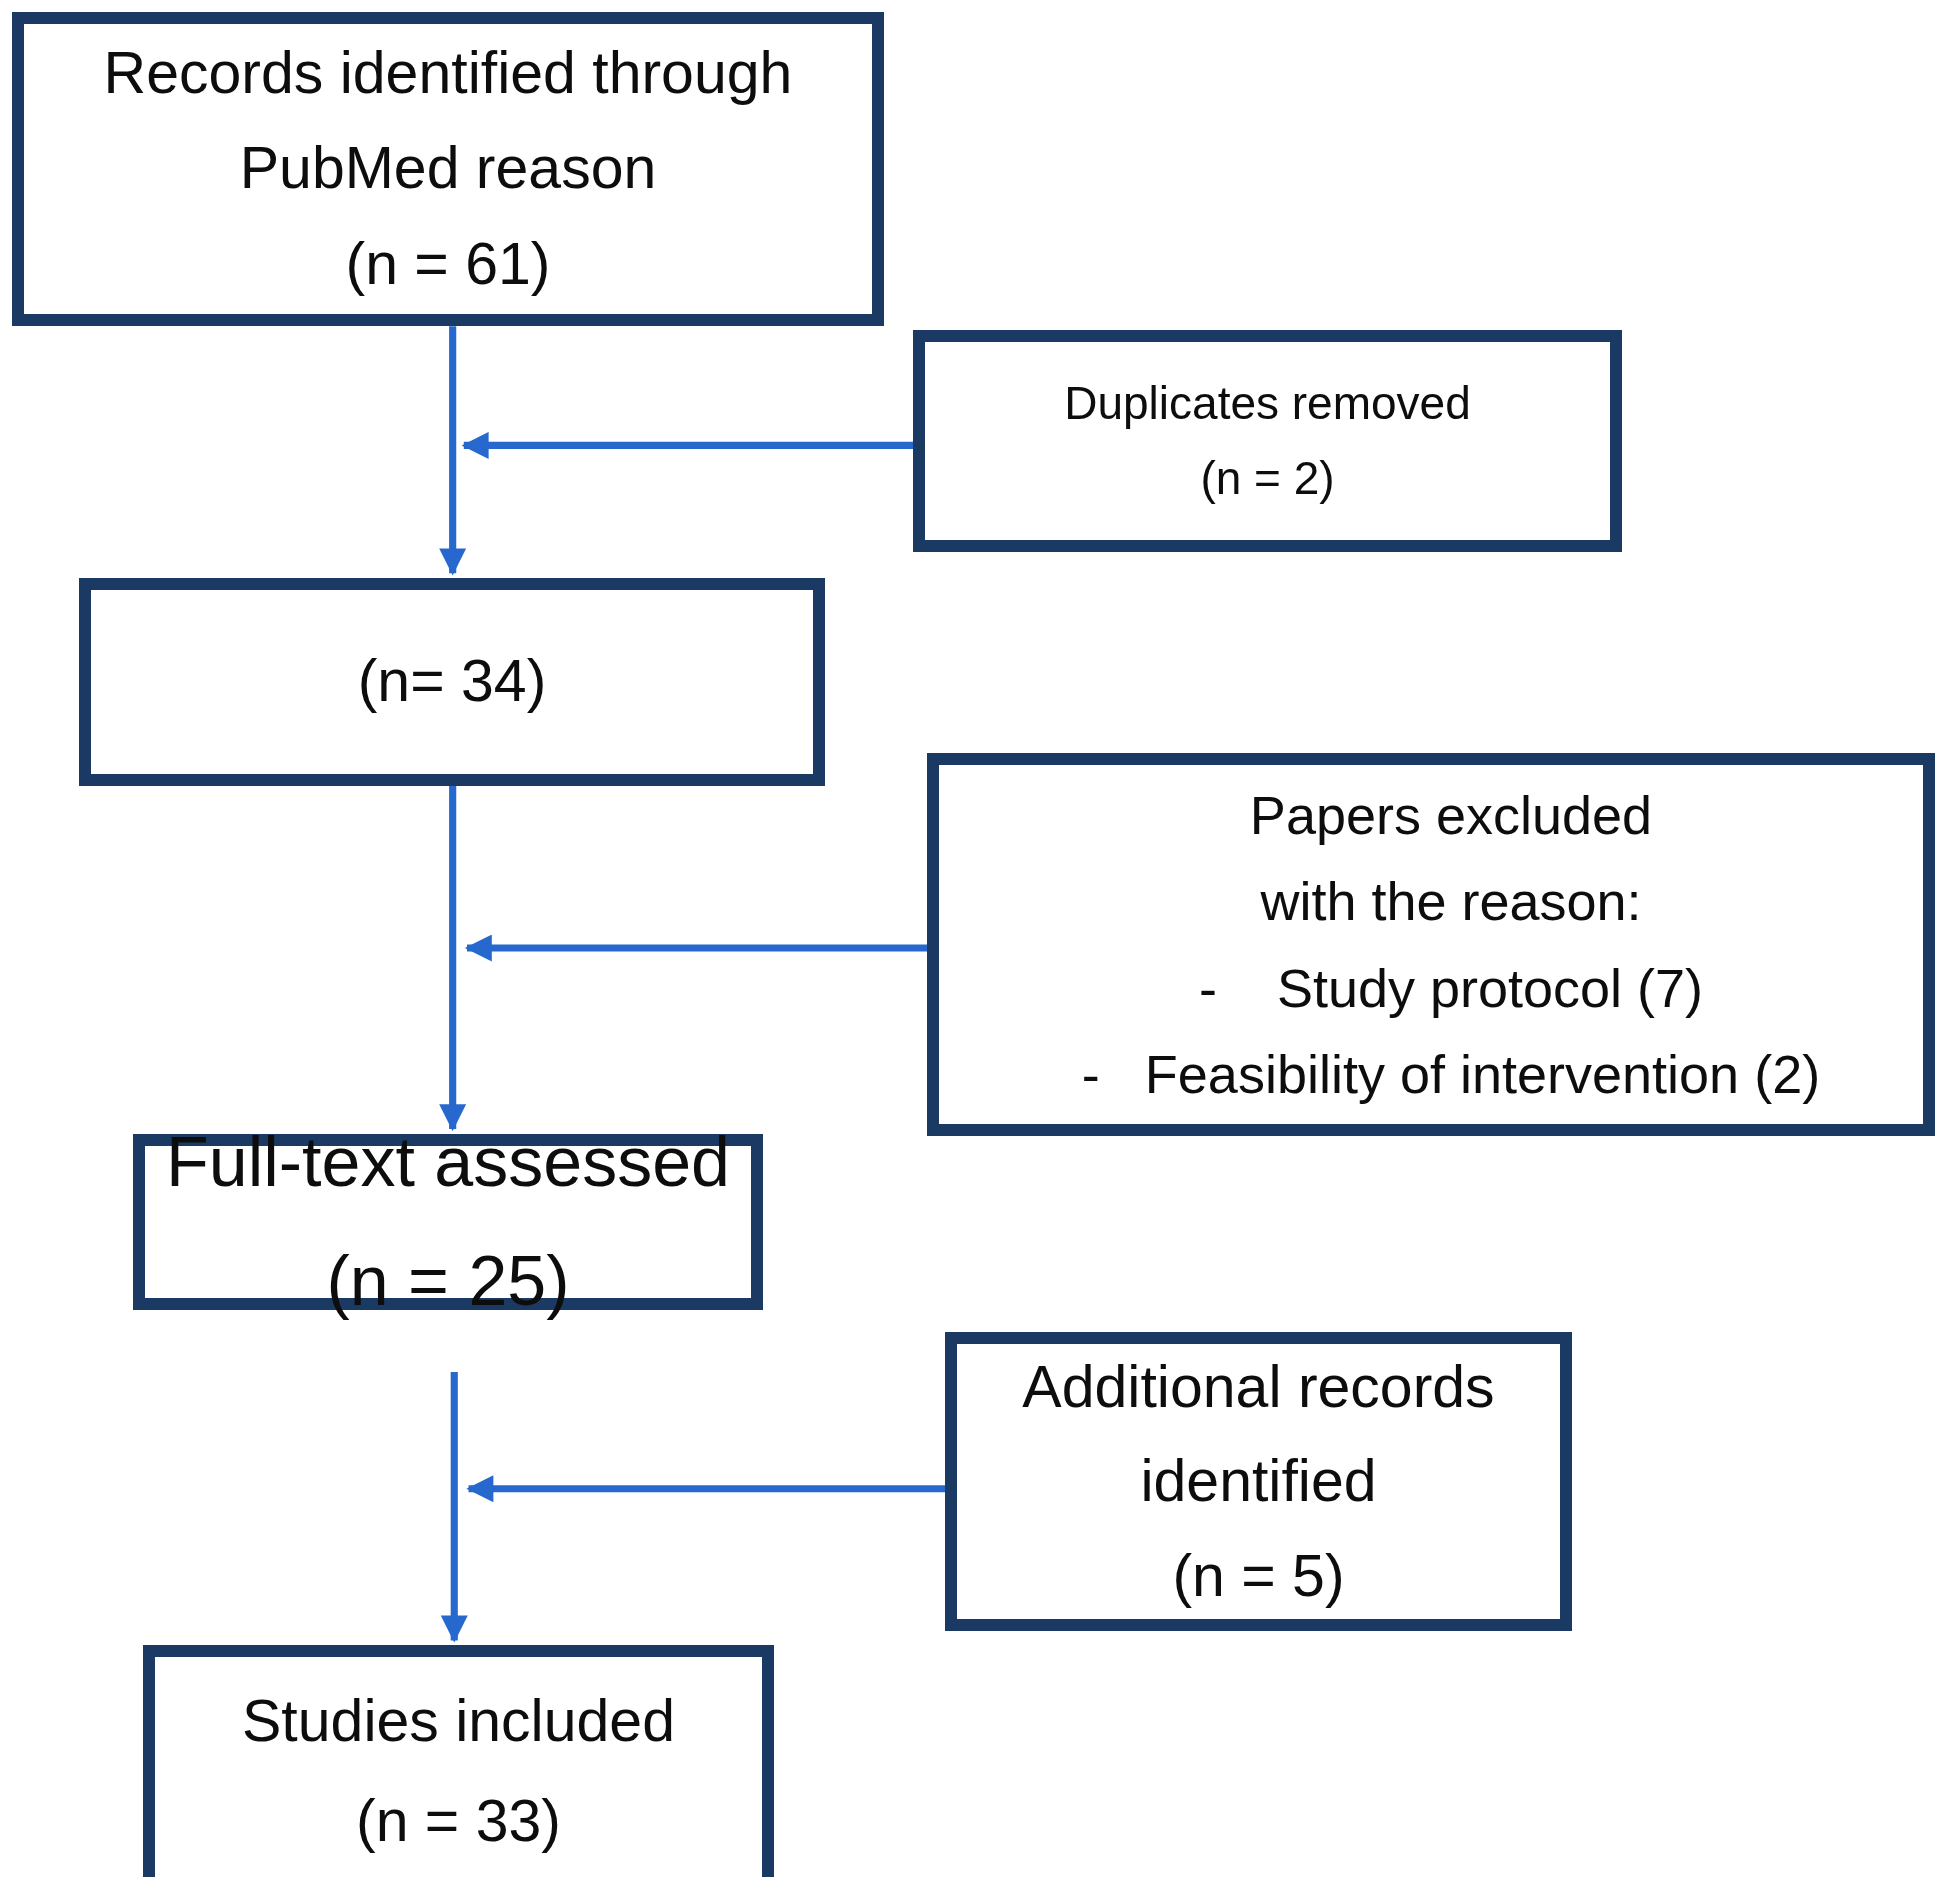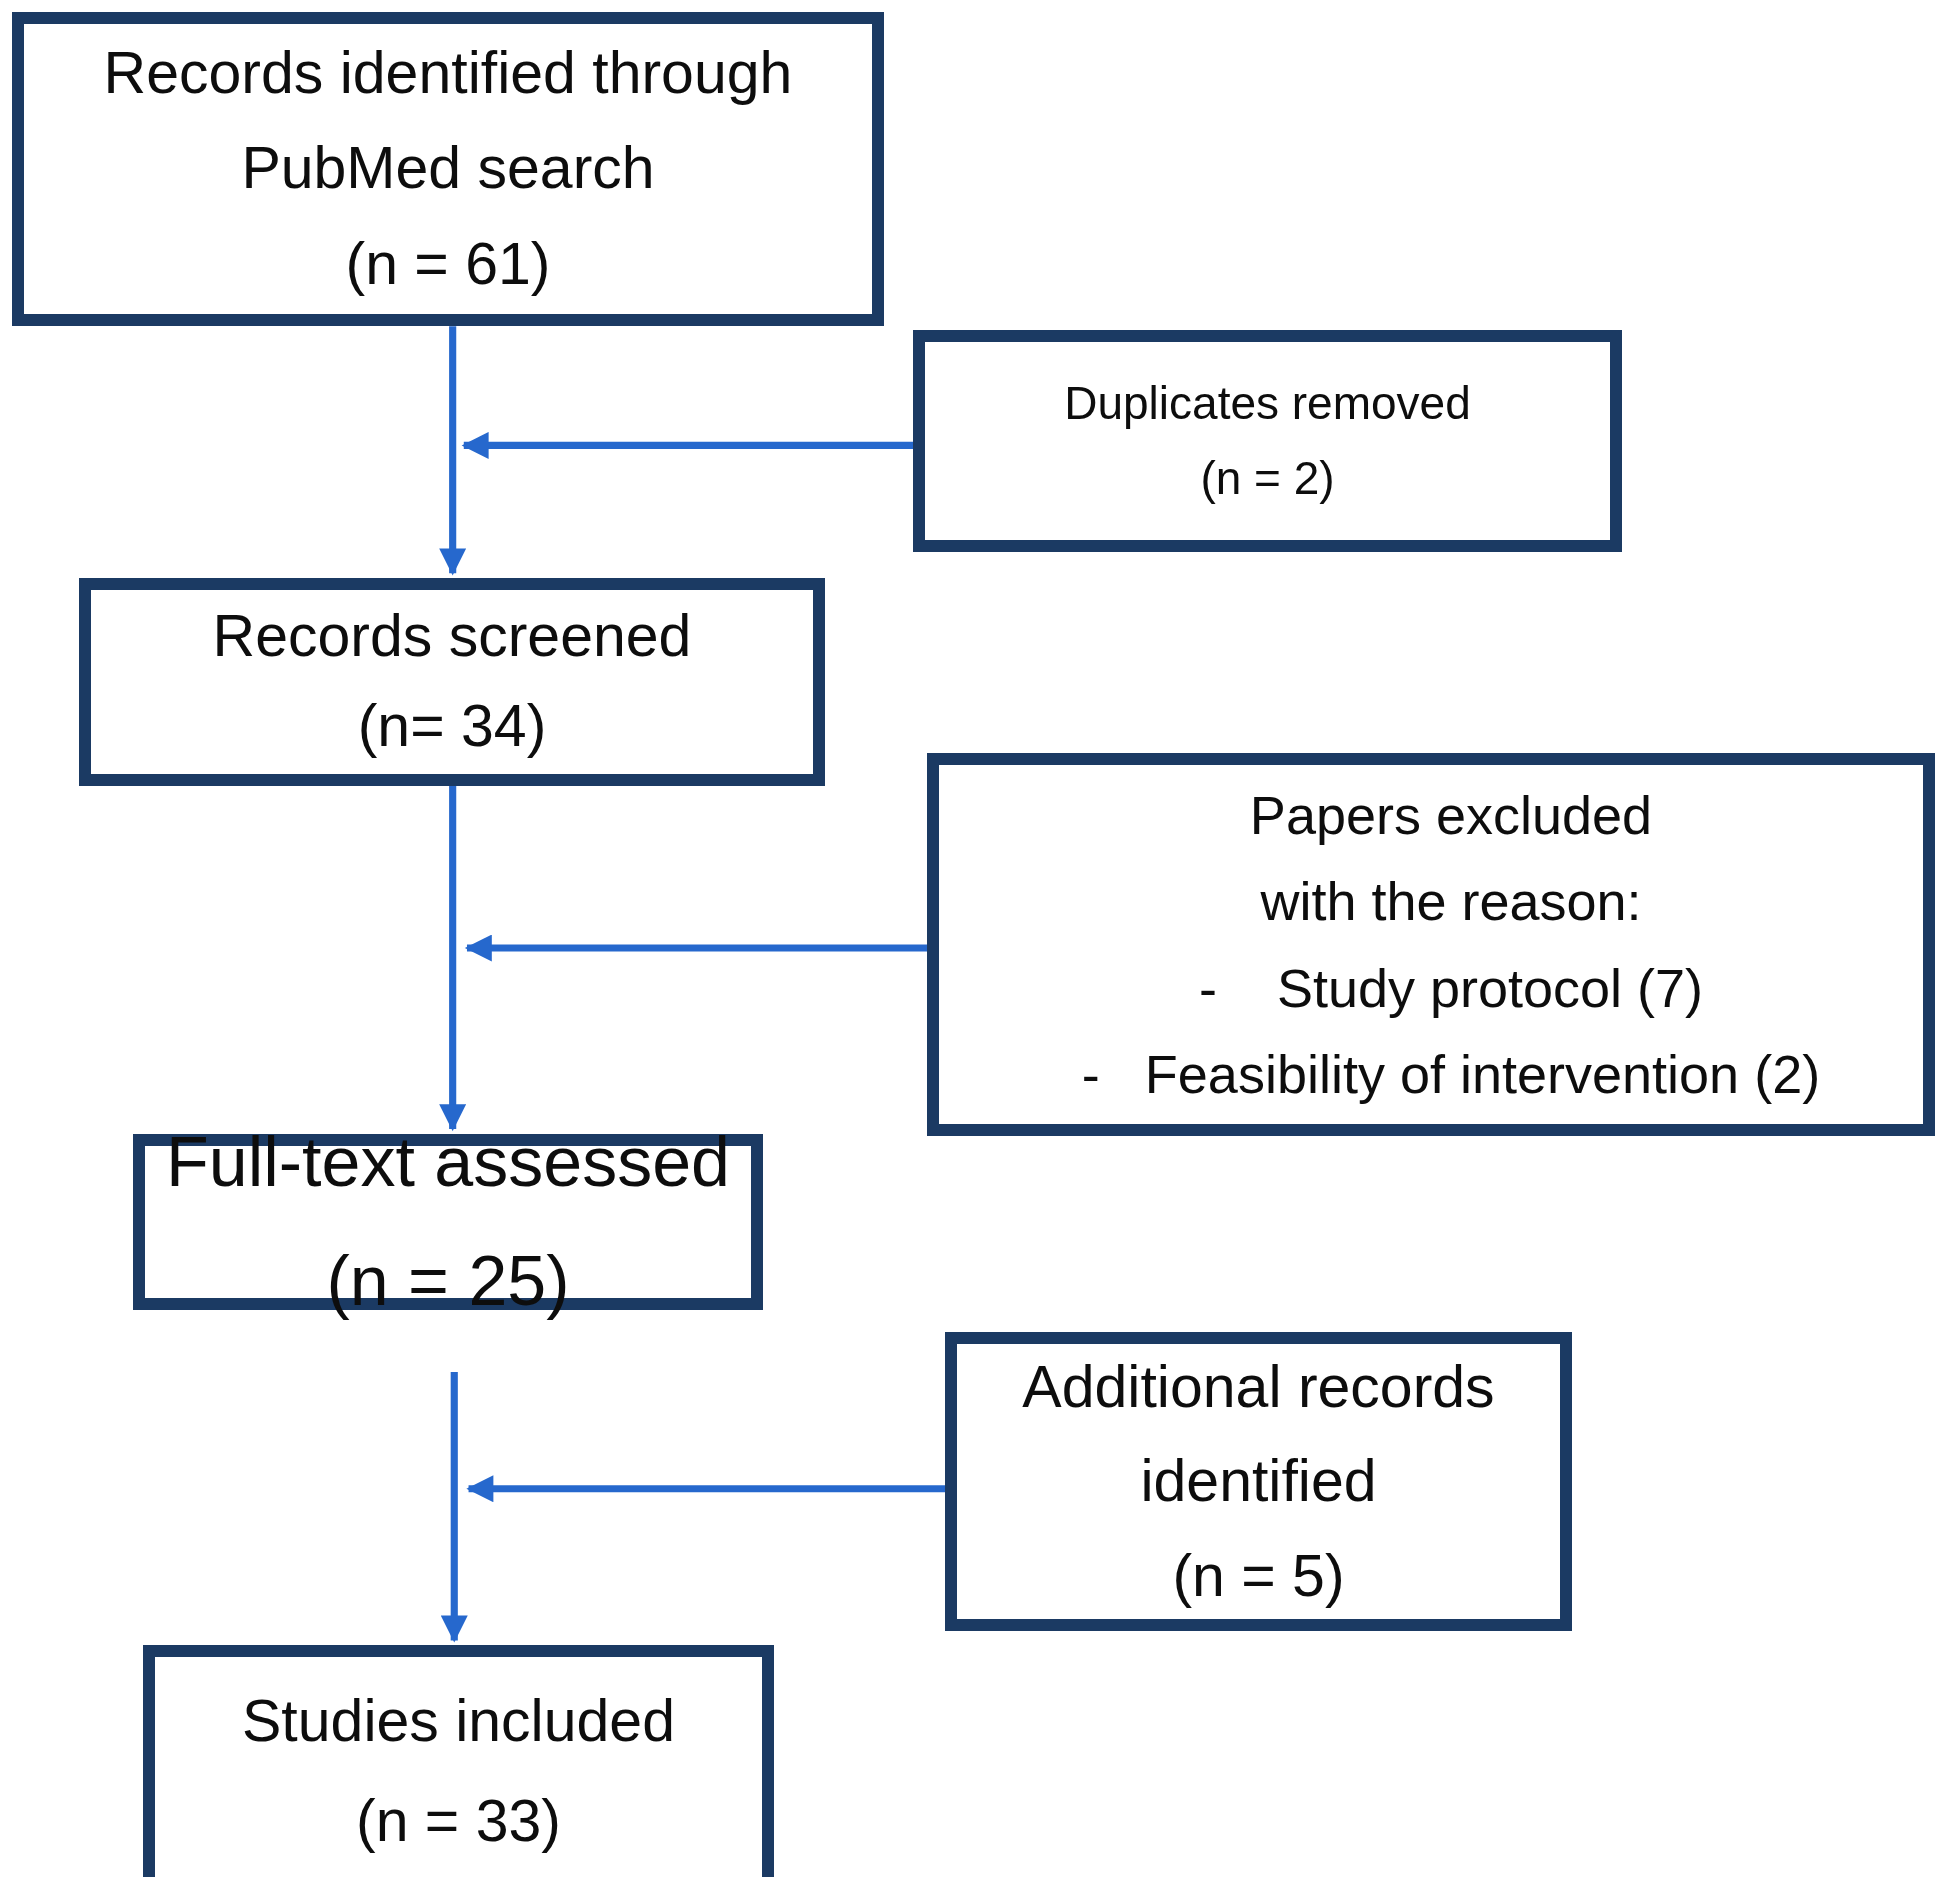--- a/index.html
+++ b/index.html
@@ -65,31 +65,30 @@
     <line class="arrow-line" x1="570" y1="411" x2="570" y2="722" marker-end="url(#ah)"></line>
     <line class="arrow-line" x1="1152" y1="561" x2="584" y2="561" marker-end="url(#ah)"></line>
     <line class="arrow-line" x1="570" y1="988" x2="570" y2="1422" marker-end="url(#ah)"></line>
     <line class="arrow-line" x1="1170" y1="1194" x2="588" y2="1194" marker-end="url(#ah)"></line>
     <line class="arrow-line" x1="572" y1="1728" x2="572" y2="2066" marker-end="url(#ah)"></line>
     <line class="arrow-line" x1="1192" y1="1875" x2="590" y2="1875" marker-end="url(#ah)"></line>
   </svg>
 
   <div class="flow-box" id="box-identified">
     <div class="line">Records identified through</div>
-    <div class="line">PubMed search</div>
+    <div class="line">PubMed reason</div>
     <div class="line">(n = 61)</div>
   </div>
 
   <div class="flow-box" id="box-duplicates">
     <div class="line">Duplicates removed</div>
     <div class="line">(n = 2)</div>
   </div>
 
   <div class="flow-box" id="box-screened">
-    <div class="line">Records screened</div>
     <div class="line">(n= 34)</div>
   </div>
 
   <div class="flow-box" id="box-excluded">
     <div class="line">Papers excluded</div>
     <div class="line">with the reason:</div>
     <div class="line">-&nbsp;&nbsp;&nbsp;&nbsp;Study protocol (7)</div>
     <div class="line">-&nbsp;&nbsp;&nbsp;Feasibility of intervention (2)</div>
   </div>
 

